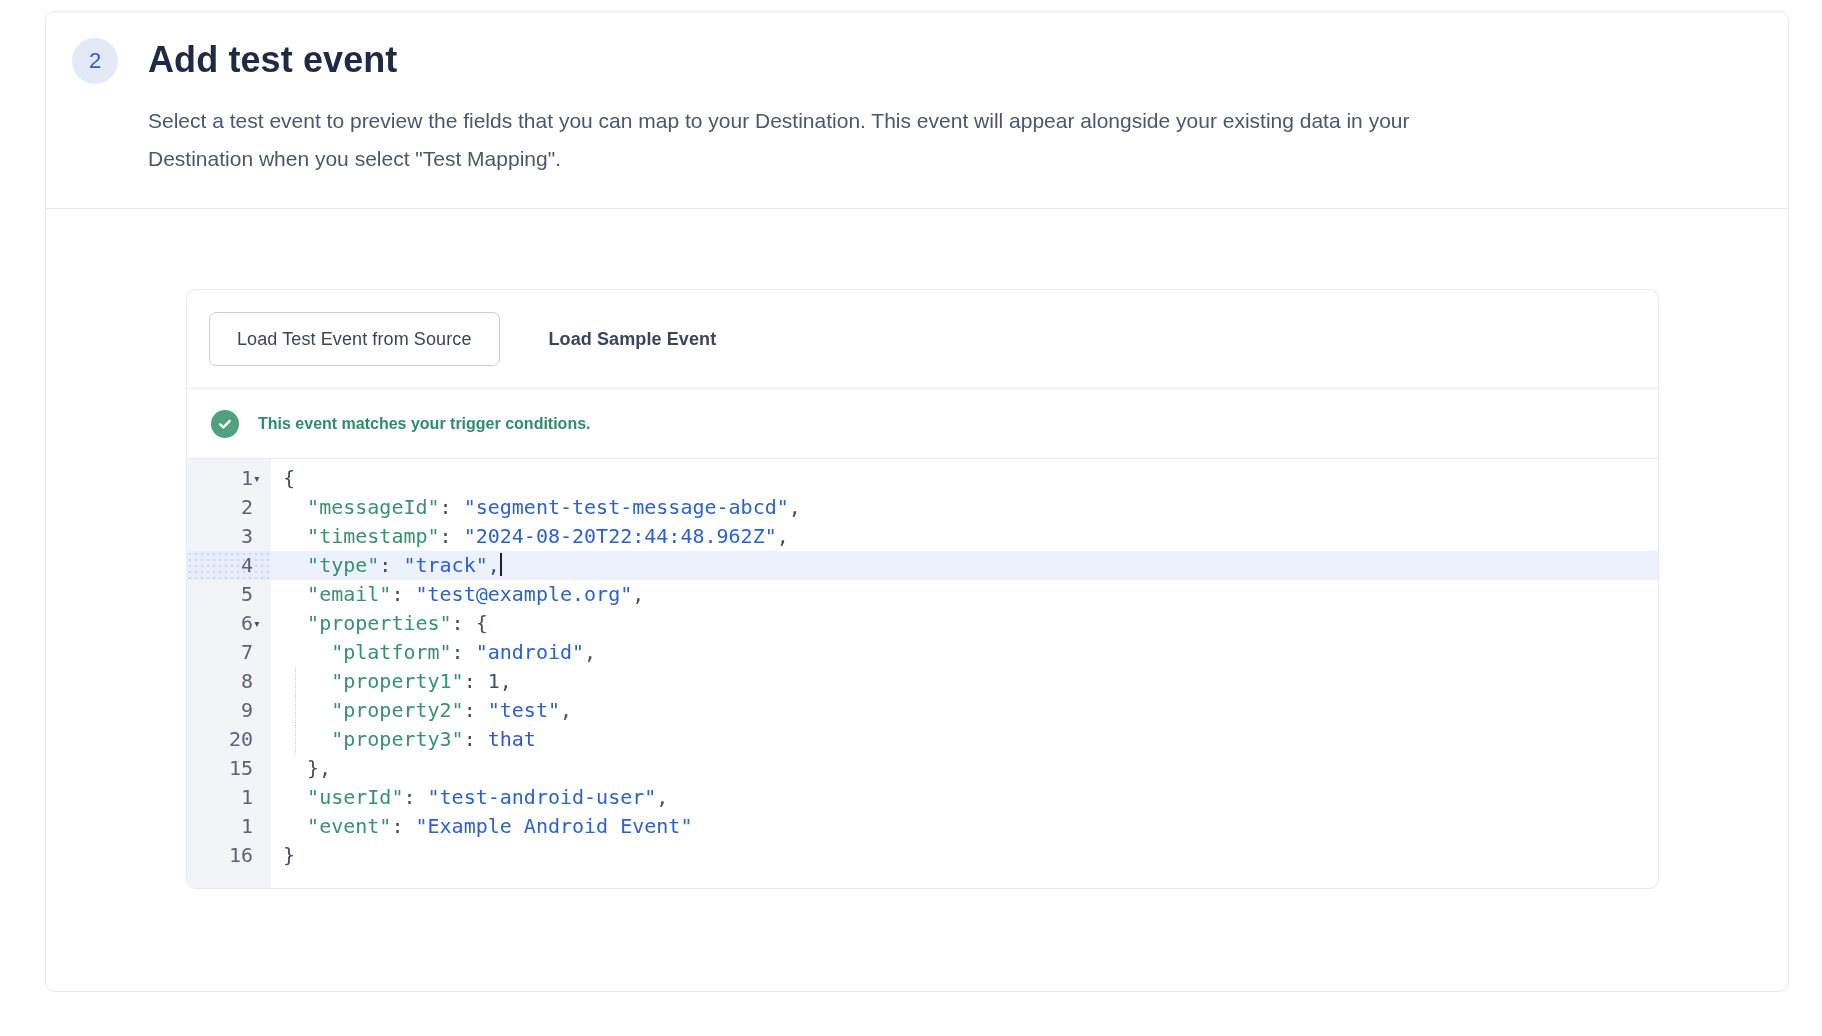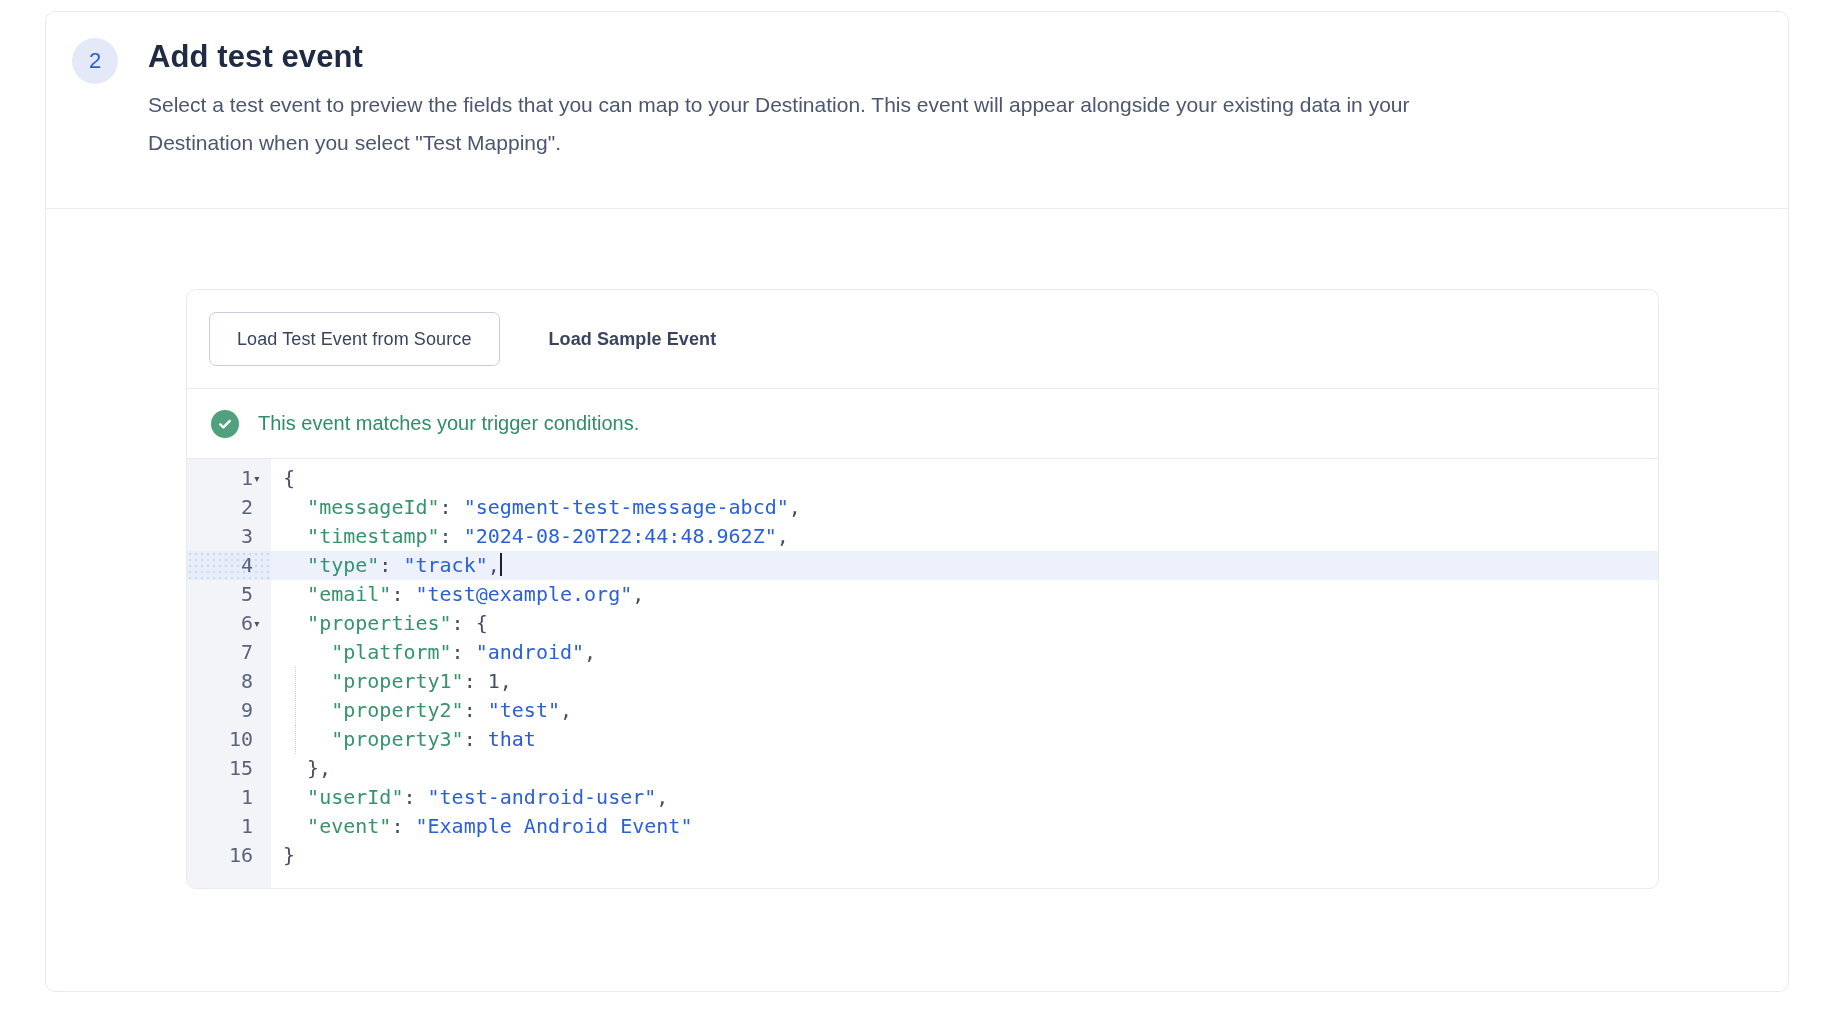--- a/index.html
+++ b/index.html
@@ -14,24 +14,24 @@
     box-sizing:border-box;
   }
   .step-badge{
     position:absolute;left:26px;top:26px;width:46px;height:46px;border-radius:50%;
     background:var(--badge-bg);color:var(--accent-blue);
     display:flex;align-items:center;justify-content:center;
     font-size:22px;font-weight:500;
   }
   .page-title{
     position:absolute;left:102px;top:27px;
-    font-size:31px;font-weight:700;color:var(--title);letter-spacing:.1px;
+    font-size:36px;font-weight:700;color:var(--title);letter-spacing:.1px;
   }
   .page-description{
-    position:absolute;left:102px;top:74px;width:1620px;
+    position:absolute;left:102px;top:90px;width:1620px;
     font-size:21px;line-height:38px;color:var(--body-text);font-weight:400;
   }
   .header-divider{
     position:absolute;left:0;right:0;top:196px;height:1px;background:var(--border);
   }
   .inner-card{
     position:absolute;left:140px;top:277px;width:1473px;height:600px;
     border:1px solid var(--border);border-radius:10px;box-sizing:border-box;
     background:#fff;display:flex;flex-direction:column;
   }
@@ -49,21 +49,21 @@
   .btn-plain{border:none;margin-left:22px;font-weight:bold;}
   .trigger-row{
     height:70px;flex:none;border-bottom:1px solid var(--border);
     display:flex;align-items:center;box-sizing:border-box;
   }
   .check-circle{
     width:28px;height:28px;border-radius:50%;background:var(--success-green);
     margin-left:24px;flex:none;display:flex;align-items:center;justify-content:center;
   }
   .trigger-text{
-    margin-left:19px;color:var(--success-text);font-size:20px;font-weight:400;
+    margin-left:19px;color:var(--success-text);font-size:16px;font-weight:700;
   }
   
   .code-editor{
     position:relative;flex:1;overflow:hidden;
     font-family:"DejaVu Sans Mono","Liberation Mono",monospace;
     font-size:20px;line-height:29px;
     border-bottom-left-radius:9px;border-bottom-right-radius:9px;
     padding-top:5px;box-sizing:border-box;
   }
   .gutter-bg{
@@ -169,21 +169,21 @@
         </div>
         <div class="cm-line">
           <div class="gutter-cell"><span>8</span></div>
           <div class="code-cell"><span class="indent-guide"></span><span class="tok-punct">    </span><span class="tok-key">"property1"</span><span class="tok-punct">: </span><span class="tok-num">1</span><span class="tok-punct">,</span></div>
         </div>
         <div class="cm-line">
           <div class="gutter-cell"><span>9</span></div>
           <div class="code-cell"><span class="indent-guide"></span><span class="tok-punct">    </span><span class="tok-key">"property2"</span><span class="tok-punct">: </span><span class="tok-str">"test"</span><span class="tok-punct">,</span></div>
         </div>
         <div class="cm-line">
-          <div class="gutter-cell"><span>10</span></div>
+          <div class="gutter-cell"><span>20</span></div>
           <div class="code-cell"><span class="indent-guide"></span><span class="tok-punct">    </span><span class="tok-key">"property3"</span><span class="tok-punct">: </span><span class="tok-bool">that</span></div>
         </div>
         <div class="cm-line">
           <div class="gutter-cell"><span>15</span></div>
           <div class="code-cell"><span class="tok-punct">  },</span></div>
         </div>
         <div class="cm-line">
           <div class="gutter-cell"><span>1</span></div>
           <div class="code-cell"><span class="tok-punct">  </span><span class="tok-key">"userId"</span><span class="tok-punct">: </span><span class="tok-str">"test-android-user"</span><span class="tok-punct">,</span></div>
         </div>

